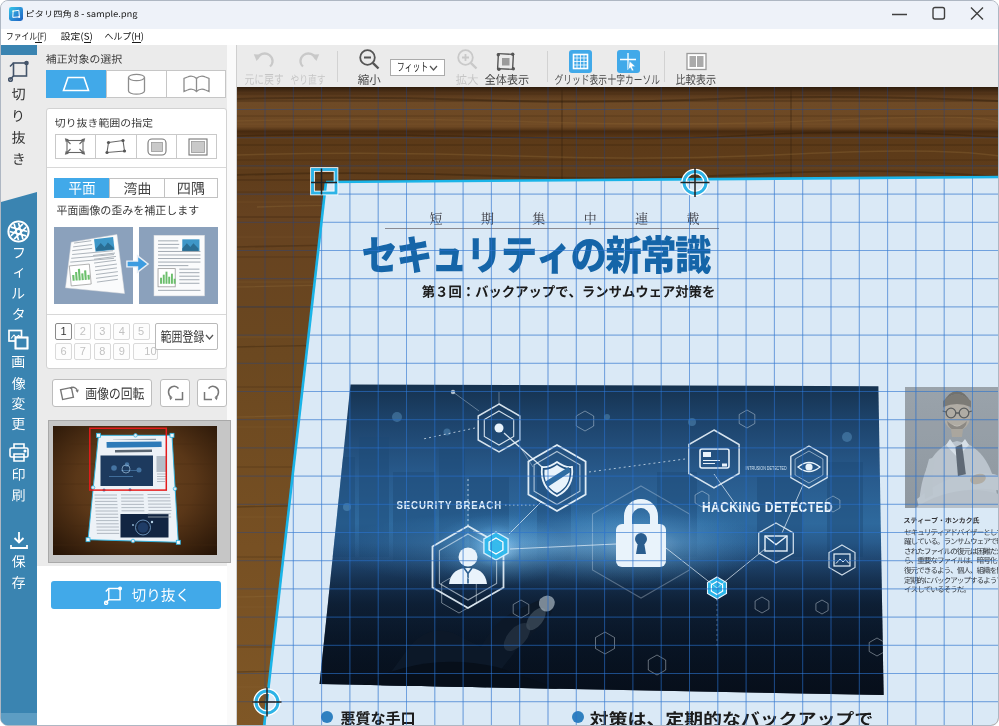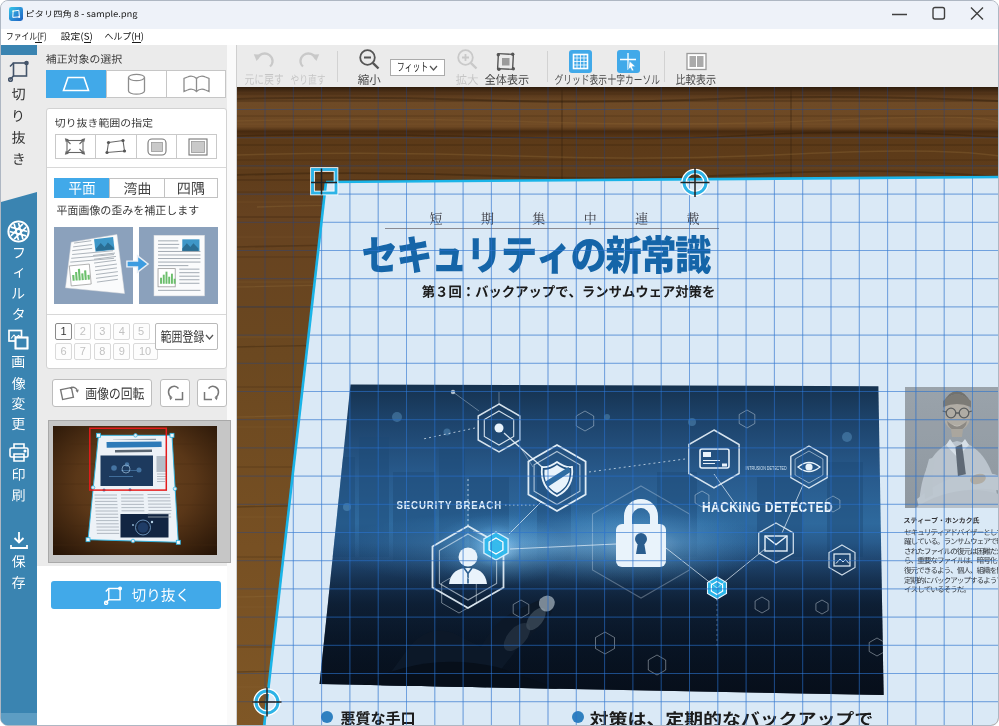--- a/index.html
+++ b/index.html
@@ -266,21 +266,21 @@
     <div class="abs" style="left:46px;top:313px;width:179px;height:1px;background:#d8d8d8"></div>
     <div class="abs" style="left:54.0px;top:321.5px;width:17px;height:17px;background:#fdfdfd;border:1px solid #8a8a8a;color:#333;border-radius:2px;font-size:11px;line-height:15px;text-align:center">1</div>
     <div class="abs" style="left:73.4px;top:321.5px;width:17px;height:17px;background:#fdfdfd;border:1px solid #dadada;color:#c2c2c2;border-radius:2px;font-size:11px;line-height:15px;text-align:center">2</div>
     <div class="abs" style="left:92.8px;top:321.5px;width:17px;height:17px;background:#fdfdfd;border:1px solid #dadada;color:#c2c2c2;border-radius:2px;font-size:11px;line-height:15px;text-align:center">3</div>
     <div class="abs" style="left:112.19999999999999px;top:321.5px;width:17px;height:17px;background:#fdfdfd;border:1px solid #dadada;color:#c2c2c2;border-radius:2px;font-size:11px;line-height:15px;text-align:center">4</div>
     <div class="abs" style="left:131.6px;top:321.5px;width:17px;height:17px;background:#fdfdfd;border:1px solid #dadada;color:#c2c2c2;border-radius:2px;font-size:11px;line-height:15px;text-align:center">5</div>
     <div class="abs" style="left:54.0px;top:341.5px;width:17px;height:17px;background:#fdfdfd;border:1px solid #dadada;color:#c2c2c2;border-radius:2px;font-size:11px;line-height:15px;text-align:center">6</div>
     <div class="abs" style="left:73.4px;top:341.5px;width:17px;height:17px;background:#fdfdfd;border:1px solid #dadada;color:#c2c2c2;border-radius:2px;font-size:11px;line-height:15px;text-align:center">7</div>
     <div class="abs" style="left:92.8px;top:341.5px;width:17px;height:17px;background:#fdfdfd;border:1px solid #dadada;color:#c2c2c2;border-radius:2px;font-size:11px;line-height:15px;text-align:center">8</div>
     <div class="abs" style="left:112.19999999999999px;top:341.5px;width:17px;height:17px;background:#fdfdfd;border:1px solid #dadada;color:#c2c2c2;border-radius:2px;font-size:11px;line-height:15px;text-align:center">9</div>
-    <div class="abs" style="left:131.6px;top:341.5px;width:25px;height:17px;background:#fdfdfd;border:1px solid #dadada;color:#c2c2c2;border-radius:2px;font-size:11px;line-height:15px;text-align:center">10</div>
+    <div class="abs" style="left:131.6px;top:341.5px;width:25px;height:17px;background:#fdfdfd;border:1px solid #dadada;color:#c2c2c2;border-radius:2px;font-size:11px;line-height:15px;text-align:right">10</div>
     <div class="abs" style="left:153.5px;top:321.5px;width:63px;height:27.5px;background:#fff;border:1px solid #b9b9b9;border-radius:2px"></div>
     <svg style="position:absolute;left:160px;top:329px;overflow:visible" width="43" height="13" viewBox="36 -845 3942 927" preserveAspectRatio="none">
       <path transform="scale(1,-1)" d="M84 436V155H251V94H46V36H251V-80H315V36H520V94H315V155H484V436H315V494H507V551H315V603H251V551H60V494H251V436ZM549 564V47C549 -46 577 -70 671 -70C691 -70 828 -70 851 -70C935 -70 957 -30 966 103C946 108 916 120 899 133C895 22 888 -1 845 -1C816 -1 700 -1 677 -1C629 -1 620 7 620 47V497H842V266C842 254 838 251 825 250C810 250 765 250 710 251C720 231 732 202 736 180C805 180 850 182 878 194C906 206 914 228 914 264V564ZM146 272H251V205H146ZM315 272H420V205H315ZM146 387H251V321H146ZM315 387H420V321H315ZM576 845C556 793 524 744 487 702V763H222C234 784 244 805 253 826L183 845C151 766 97 686 36 634C53 625 84 604 98 593C127 622 157 658 184 699H227C246 667 263 630 270 605L337 625C331 645 317 673 302 699H484C464 676 441 656 418 639C437 630 469 612 483 601C514 628 546 661 575 699H653C681 665 709 623 721 594L788 616C777 640 757 670 735 699H954V763H617C629 784 639 805 648 827Z M1587 489V354H1422L1424 417V489ZM1359 677V551H1226V489H1359V418C1359 396 1358 375 1357 354H1215V290H1347C1332 224 1297 165 1223 118C1239 107 1261 84 1271 69C1362 128 1400 204 1415 290H1587V83H1653V290H1791V354H1653V489H1787V551H1653V677H1587V551H1424V677ZM1084 793V-82H1159V-35H1841V-82H1918V793ZM1159 35V723H1841V35Z M2296 352H2701V221H2296ZM2880 714C2846 677 2790 630 2742 594C2717 617 2694 642 2673 669C2722 703 2779 748 2825 791L2767 832C2735 796 2683 750 2638 714C2610 754 2586 795 2567 838L2504 817C2546 723 2605 635 2675 561H2332C2391 624 2441 698 2473 780L2424 805L2410 802H2125V739H2375C2349 689 2314 642 2273 600C2243 633 2187 675 2139 702L2098 660C2144 632 2197 590 2229 557C2166 501 2095 455 2026 427C2041 413 2062 387 2072 371C2156 410 2241 469 2315 543V497H2685V550C2754 480 2833 422 2918 384C2930 403 2952 431 2970 446C2905 471 2843 509 2786 555C2835 589 2891 633 2936 674ZM2281 143C2305 101 2330 46 2340 7H2066V-57H2937V7H2650C2673 44 2700 96 2725 145L2672 159H2778V415H2223V159H2341ZM2369 7 2414 20C2403 59 2379 116 2350 159H2651C2635 115 2604 55 2579 16L2611 7Z M3894 401C3865 358 3814 296 3777 259L3825 225C3864 262 3913 315 3953 364ZM3447 352C3489 311 3535 253 3554 214L3608 251C3587 289 3540 345 3497 384ZM3077 290C3097 229 3112 151 3114 99L3170 113C3166 164 3150 241 3129 302ZM3355 311C3347 258 3328 179 3313 131L3362 116C3379 163 3397 235 3414 296ZM3426 502V437H3650V0C3650 -11 3647 -14 3636 -15C3625 -15 3591 -15 3553 -14C3562 -34 3571 -61 3573 -80C3629 -80 3666 -80 3689 -68C3714 -57 3720 -38 3720 -1V241C3762 144 3828 42 3930 -20C3941 -1 3963 29 3978 42C3829 120 3753 283 3720 414V437H3961V502H3878V800H3478V736H3808V650H3498V590H3808V502ZM3208 840C3175 760 3110 658 3020 582C3034 572 3056 549 3067 534C3081 547 3095 560 3108 573V528H3211V421H3055V355H3211V51L3045 20L3061 -49L3417 28L3440 -11C3499 30 3567 80 3631 129L3609 186C3540 139 3470 92 3419 60L3416 92L3278 64V355H3421V421H3278V528H3393V592H3126C3181 653 3222 716 3252 771C3305 720 3363 648 3394 603L3444 659C3409 710 3336 786 3276 840Z" fill="#3a3a3a"></path>
     </svg>
     <svg class="abs" style="left:204px;top:332.5px" width="9" height="6" viewBox="0 0 9 6">
       <path d="M1 1 L4.5 5 L8 1" fill="none" stroke="#555" stroke-width="1.3"></path>
     </svg>
     <div class="abs" style="left:50.5px;top:378px;width:100px;height:27.5px;background:#fff;border:1px solid #bdbdbd;border-radius:3px"></div>
     <svg class="abs" style="left:58px;top:383px" width="22" height="18" viewBox="0 0 22 18">
       <rect x="2.5" y="4.5" width="11" height="10" fill="none" stroke="#777" stroke-width="1.4" transform="rotate(-12 8 9.5)"></rect>

